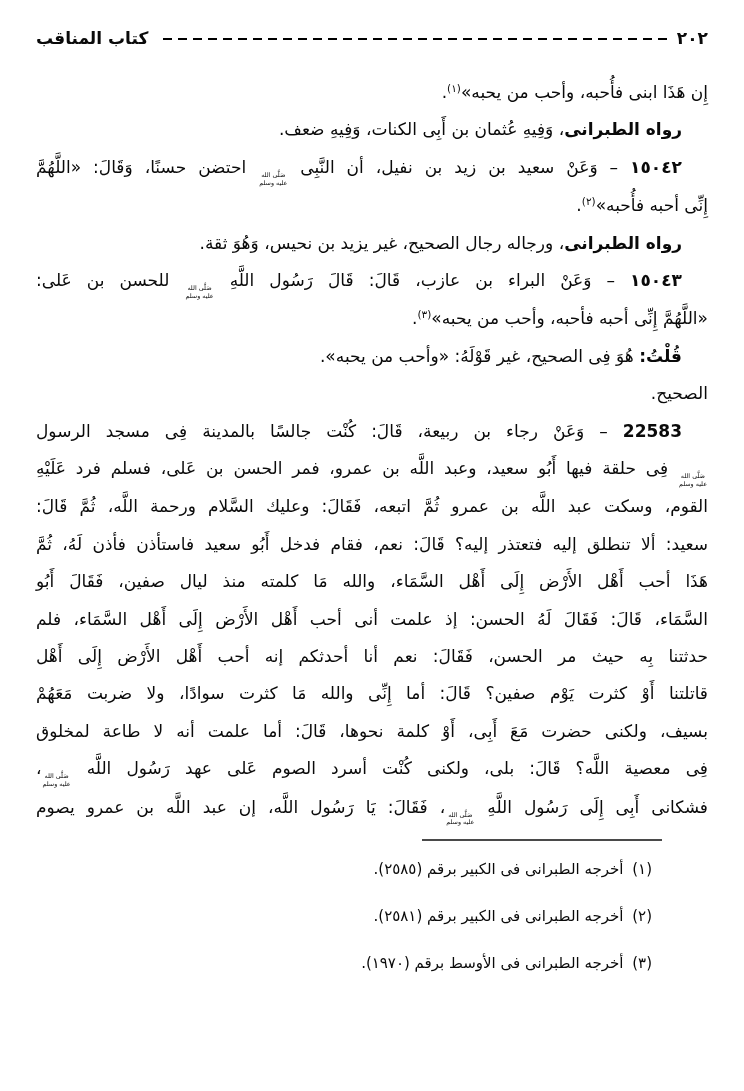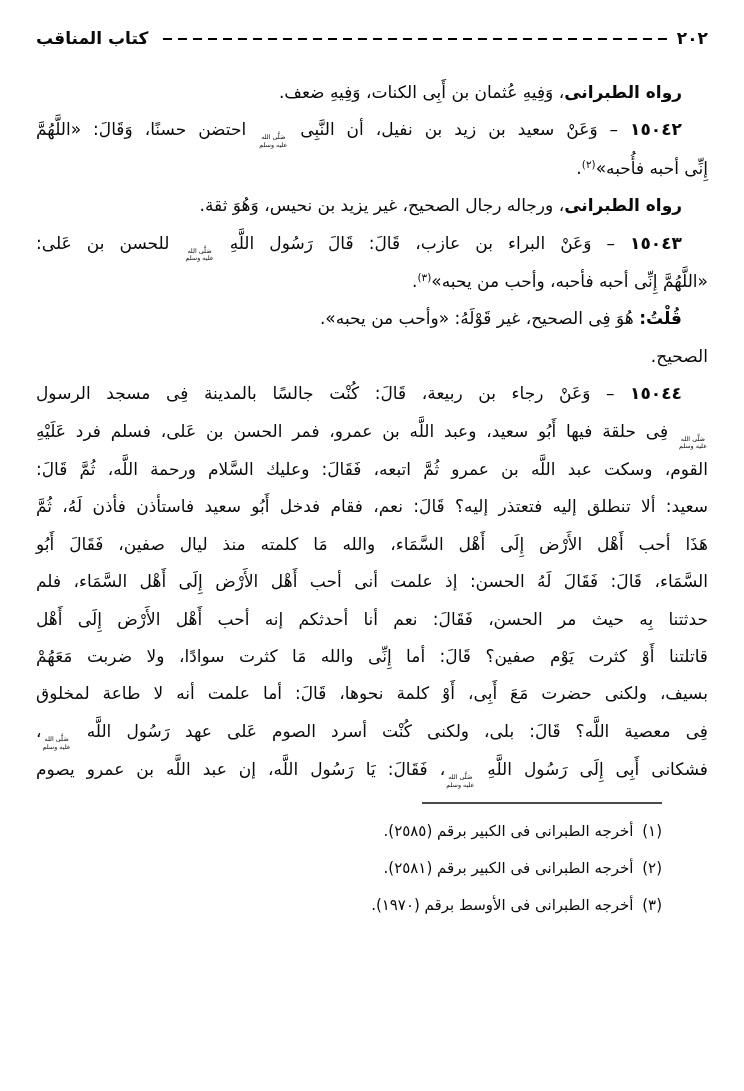--- a/index.html
+++ b/index.html
@@ -54,51 +54,52 @@
   .footnotes{
     margin:12px 82px 0 0;
     font-size:15px;
   }
   .fn-sep{
     width:240px;height:0;
     border-top:2px solid #4a4a4a;
     margin-bottom:9px;
   }
   .fn-line{
-    margin:0;line-height:37px;text-align:right;
+    margin:10px;line-height:37px;text-align:right;
   }
   .fn-marker{margin-left:4px;}
 </style>
 </head>
 <body>
 
 <div class="page">
 
   <div class="header">
     <span class="page-num">٢٠٢</span>
     <span class="dash-fill"></span>
     <span class="book-title">كتاب المناقب</span>
   </div>
 
   <div class="body" id="body">
+      <p class="body-line">إِن هَذَا ابنى فأُحبه، وأحب من يحبه»<sup class="fref">(١)</sup>.</p>
       <p class="body-line indent"><b class="lead">رواه الطبرانى</b>، وَفِيهِ عُثمان بن أَبِى الكنات، وَفِيهِ ضعف.</p>
       <p class="body-line indent fill"><b class="hadith-num">١٥٠٤٢</b> – وَعَنْ سعيد بن زيد بن نفيل، أن النَّبِى <span class="saw">
           <span>صَلَّى الله</span>
           <span>عليه وسلم</span>
         </span> احتضن حسنًا، وَقَالَ: «اللَّهُمَّ</p>
       <p class="body-line">إِنِّى أحبه فأُحبه»<sup class="fref">(٢)</sup>.</p>
       <p class="body-line indent"><b class="lead">رواه الطبرانى</b>، ورجاله رجال الصحيح، غير يزيد بن نحيس، وَهُوَ ثقة.</p>
       <p class="body-line indent fill"><b class="hadith-num">١٥٠٤٣</b> – وَعَنْ البراء بن عازب، قَالَ: قَالَ رَسُول اللَّهِ <span class="saw">
           <span>صَلَّى الله</span>
           <span>عليه وسلم</span>
         </span> للحسن بن عَلى:</p>
       <p class="body-line">«اللَّهُمَّ إِنِّى أحبه فأحبه، وأحب من يحبه»<sup class="fref">(٣)</sup>.</p>
       <p class="body-line indent"><b class="lead">قُلْتُ:</b> هُوَ فِى الصحيح، غير قَوْلَهُ: «وأحب من يحبه».</p>
       <p class="body-line">الصحيح.</p>
-      <p class="body-line indent fill"><b class="hadith-num">١٥٠٤٤</b> – وَعَنْ رجاء بن ربيعة، قَالَ: كُنْت جالسًا بالمدينة فِى مسجد الرسول</p>
+      <p class="body-line indent fill"><b class="hadith-num">22583</b> – وَعَنْ رجاء بن ربيعة، قَالَ: كُنْت جالسًا بالمدينة فِى مسجد الرسول</p>
       <p class="body-line fill"><span class="saw">
           <span>صَلَّى الله</span>
           <span>عليه وسلم</span>
         </span> فِى حلقة فيها أَبُو سعيد، وعبد اللَّه بن عمرو، فمر الحسن بن عَلى، فسلم فرد عَلَيْهِ</p>
       <p class="body-line fill">القوم، وسكت عبد اللَّه بن عمرو ثُمَّ اتبعه، فَقَالَ: وعليك السَّلام ورحمة اللَّه، ثُمَّ قَالَ:</p>
       <p class="body-line fill">سعيد: ألا تنطلق إليه فتعتذر إليه؟ قَالَ: نعم، فقام فدخل أَبُو سعيد فاستأذن فأذن لَهُ، ثُمَّ</p>
       <p class="body-line fill">هَذَا أحب أَهْل الأَرْض إِلَى أَهْل السَّمَاء، والله مَا كلمته منذ ليال صفين، فَقَالَ أَبُو</p>
       <p class="body-line fill">السَّمَاء، قَالَ: فَقَالَ لَهُ الحسن: إذ علمت أنى أحب أَهْل الأَرْض إِلَى أَهْل السَّمَاء، فلم</p>
       <p class="body-line fill">حدثتنا بِه حيث مر الحسن، فَقَالَ: نعم أنا أحدثكم إنه أحب أَهْل الأَرْض إِلَى أَهْل</p>
       <p class="body-line fill">قاتلتنا أَوْ كثرت يَوْم صفين؟ قَالَ: أما إِنِّى والله مَا كثرت سوادًا، ولا ضربت مَعَهُمْ</p>

